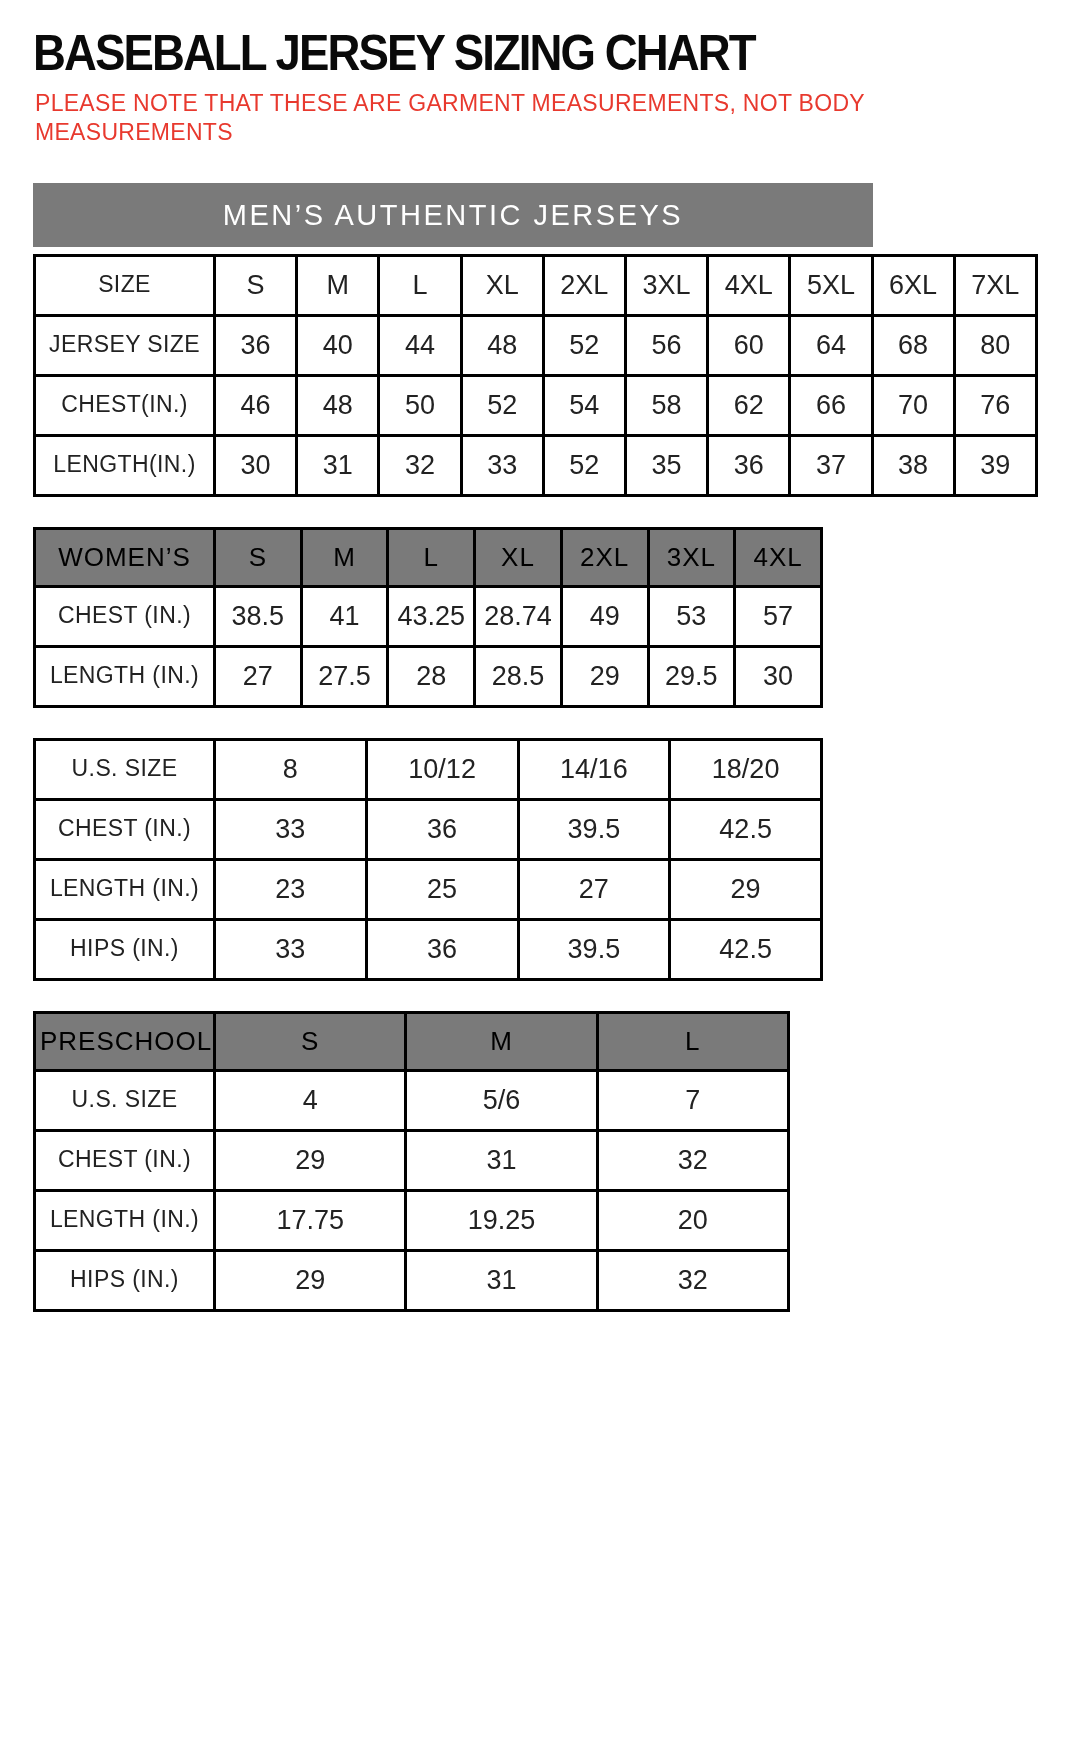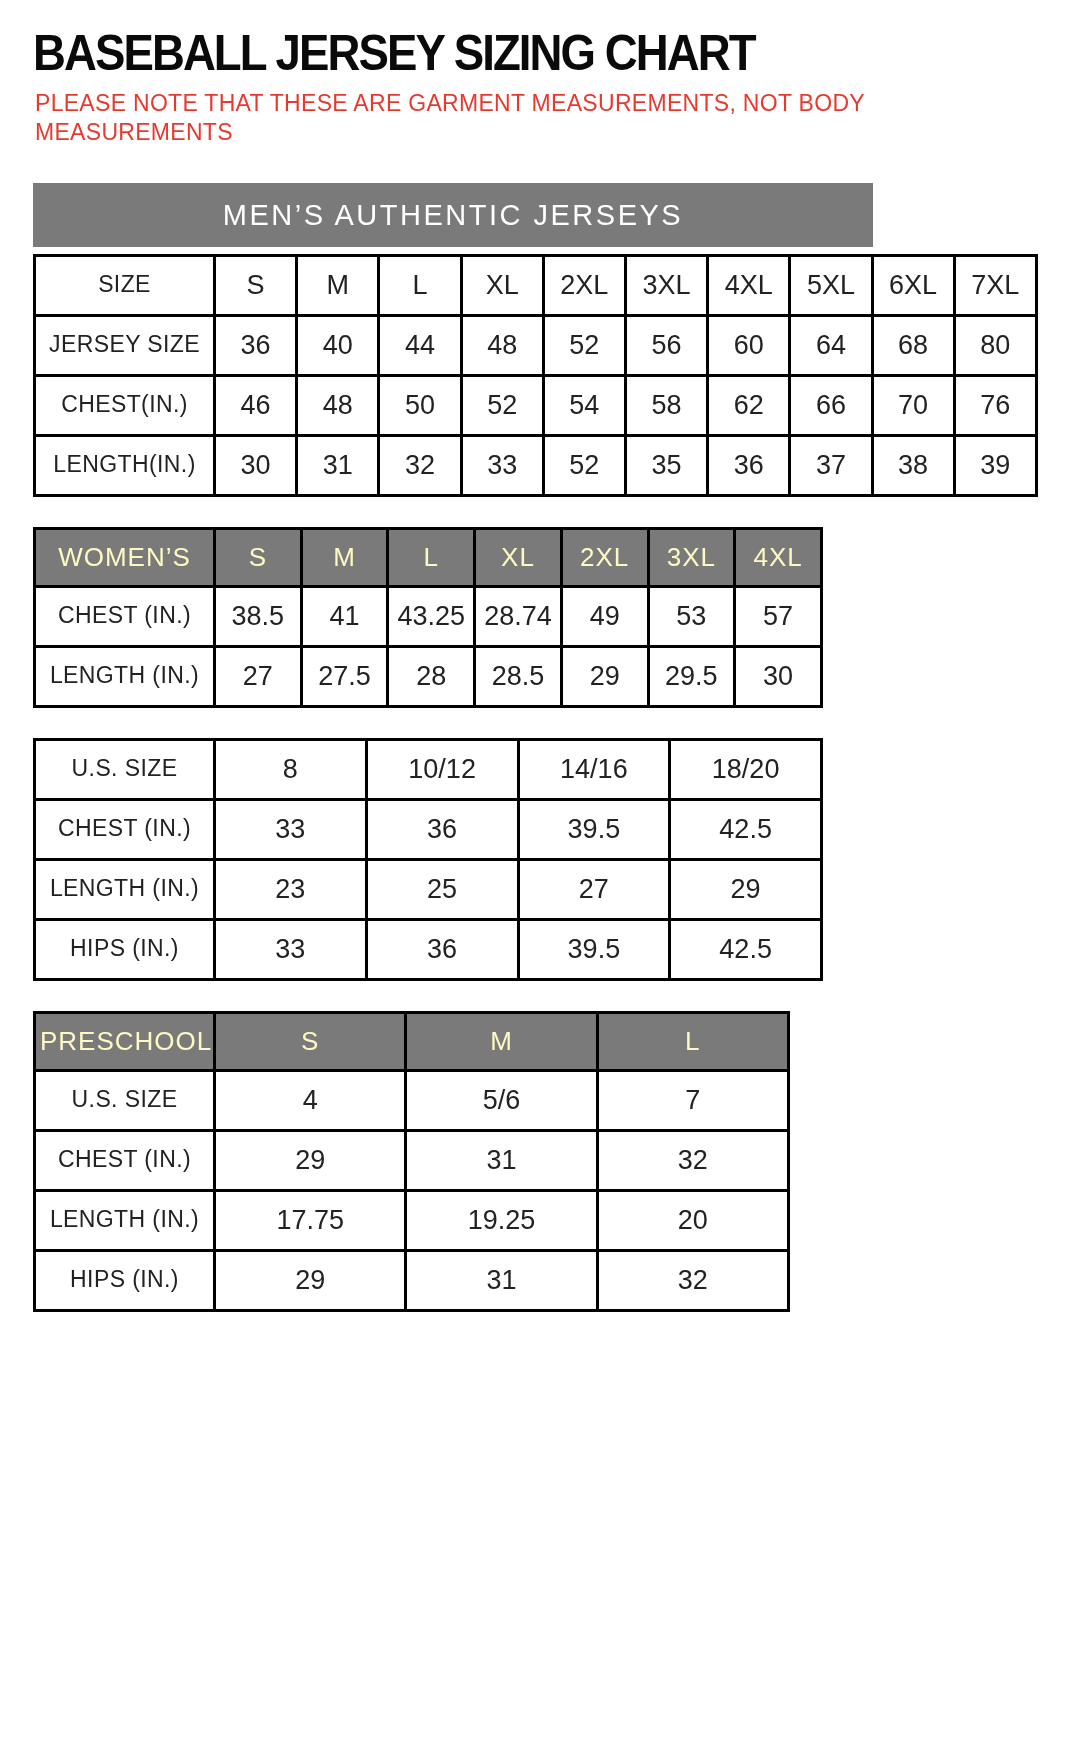--- a/index.html
+++ b/index.html
@@ -58,21 +58,21 @@
     overflow: hidden;
   }
   .sizing-table td {
     height: 60px;
     font-size: 27px;
     color: #222;
   }
   .sizing-table th {
     height: 58px;
     background: var(--gray, #7a7a7a);
-    color: #fef9c3;
+    color: #000000;
     font-size: 26px;
     font-weight: 400;
     letter-spacing: 1px;
   }
   .sizing-table td:first-child, .sizing-table th:first-child { width: 180px; }
   .sizing-table td.label-col {
     font-size: 23px;
     letter-spacing: 0.4px;
     line-height: 1.2;
   }

